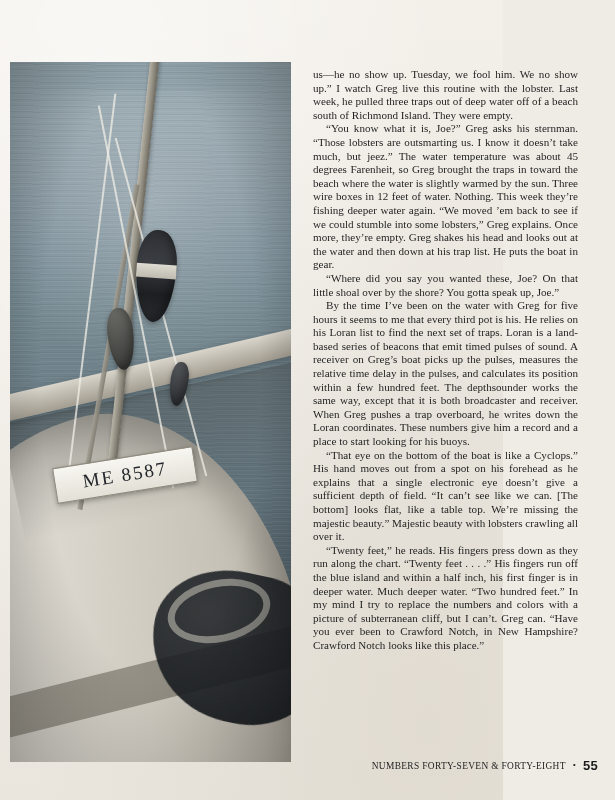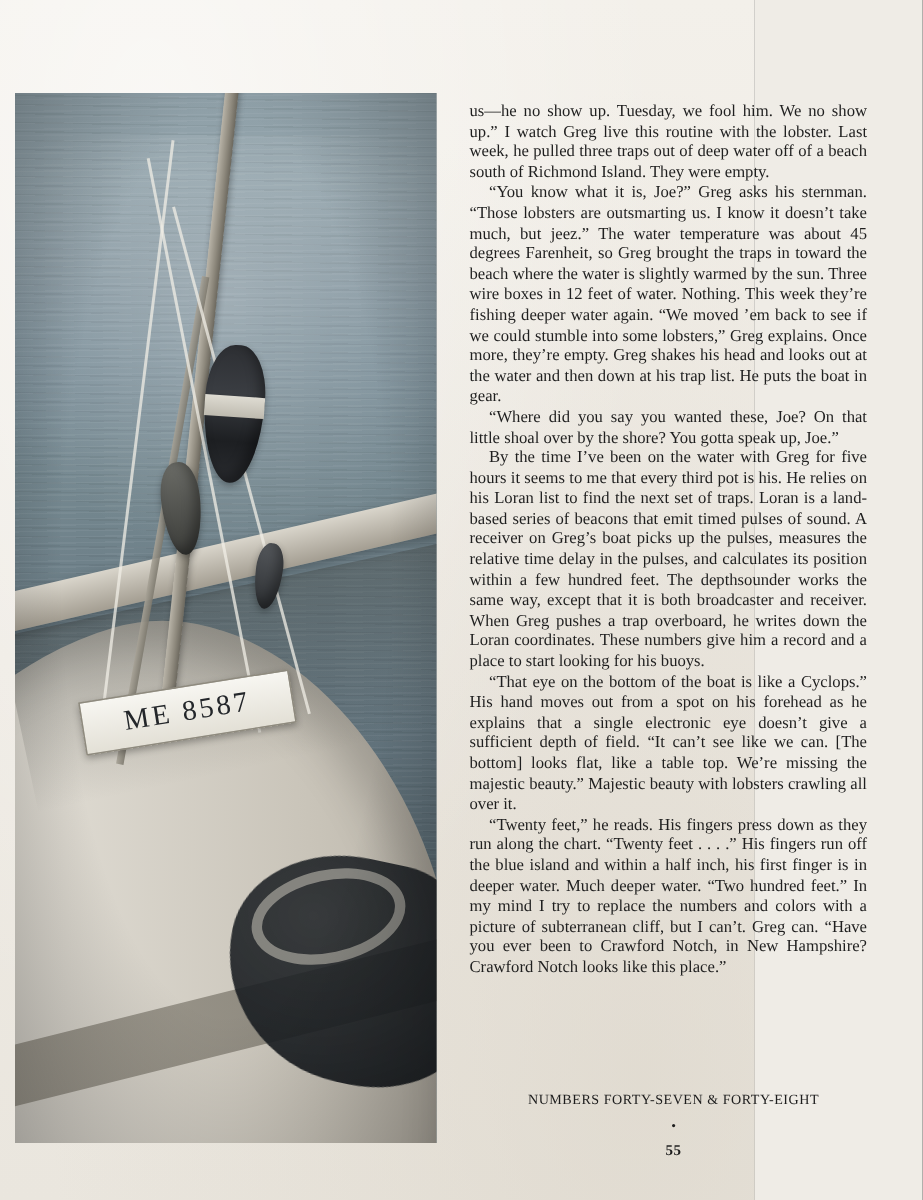--- a/index.html
+++ b/index.html
@@ -10,21 +10,21 @@
     width: 615px;
     height: 800px;
     background: #efece6;
     font-family: "Liberation Serif", serif;
     overflow: hidden;
   }
   .page {
     position: relative;
     width: 503px;
     height: 800px;
-    background: #737373;
+    background: #a16207;
     box-sizing: border-box;
   }
   
   .paper-tint {
     position: absolute;
     inset: 0;
     background:
       radial-gradient(ellipse at 20% 10%, rgba(255,255,255,0.55), rgba(255,255,255,0) 60%),
       radial-gradient(ellipse at 85% 90%, rgba(215,208,195,0.5), rgba(255,255,255,0) 65%),
       linear-gradient(180deg, #f3f0ea 0%, #eeeae3 55%, #eae6de 100%);
@@ -245,44 +245,43 @@
     color: #1f1f1f;
     hyphens: auto;
   }
   .textcol p.indent {
     text-indent: 13px;
   }
 
   
   .footer {
     position: absolute;
-    left: 313px;
+    left: 326px;
     bottom: 27px;
     width: 272px;
     display: flex;
     align-items: center;
     justify-content: flex-end;
     gap: 7px;
-    flex-direction: column;
   }
   .footer .folio-text {
     font-family: "Liberation Serif", serif;
     font-size: 9.4px;
     letter-spacing: 0.35px;
     color: #1d1d1d;
     text-transform: uppercase;
   }
   .footer .bullet {
     font-size: 9px;
     color: #1d1d1d;
     line-height: 1;
   }
   .footer .page-num {
-    font-family: Liberation Serif, serif;
-    font-size: 10px;
+    font-family: Liberation Sans, sans-serif;
+    font-size: 13px;
     font-weight: bold;
     color: #1d1d1d;
     letter-spacing: 0.3px;
   }
 </style>
 </head>
 <body>
 
 <div class="page">
   <div class="paper-tint"></div>

